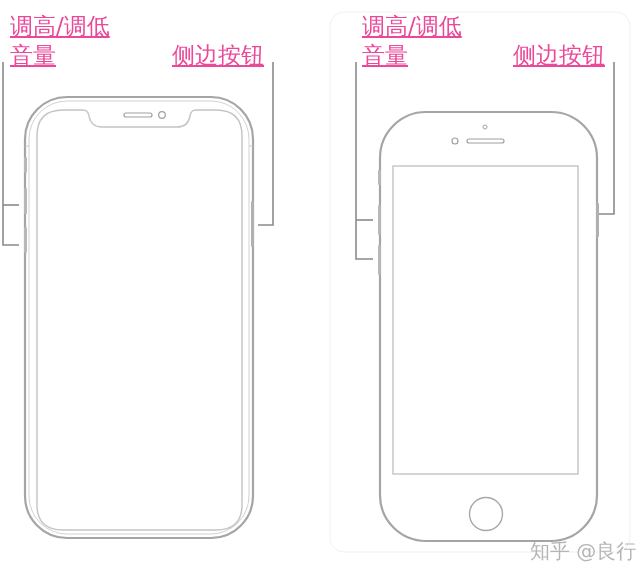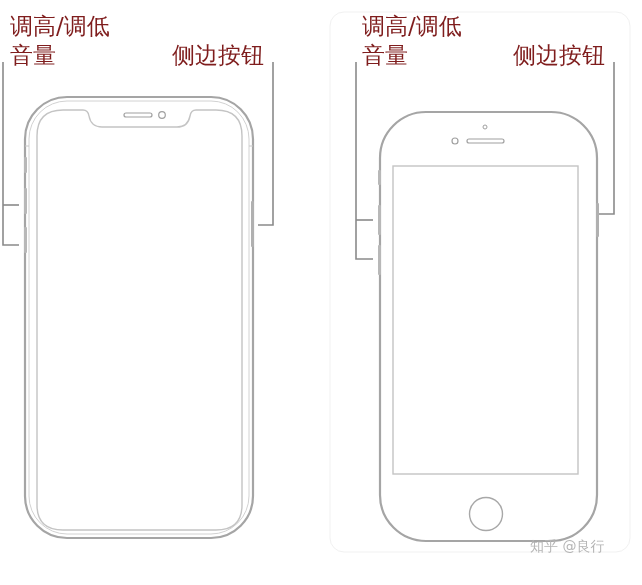--- a/index.html
+++ b/index.html
@@ -1,19 +1,19 @@
 <!DOCTYPE html>
 <html><head>
 <meta charset="utf-8">
 <style>
   html, body { margin: 0; padding: 0; background: #ffffff; }
   body { width: 642px; height: 585px; position: relative; overflow: hidden;
          font-family: "DejaVu Sans", "Liberation Sans", sans-serif; }
-  .label { position: absolute; font-size: 23px; color: #7f1d1d; line-height: 28px; white-space: nowrap; }
-  .watermark { position: absolute; font-size: 14px; color: #b5b5b5; white-space: nowrap; text-align: right; }
+  .label { position: absolute; font-size: 23px; color: #ec4899; line-height: 28px; white-space: nowrap; text-decoration: underline; }
+  .watermark { position: absolute; font-size: 20px; color: #b5b5b5; white-space: nowrap; text-align: right; }
   svg.diagram { position: absolute; left: 0; top: 0; }
 </style>
 </head>
 <body>
 
 <svg class="diagram" width="642" height="585" viewBox="0 0 642 585" xmlns="http://www.w3.org/2000/svg">
 
   <rect x="330" y="12" width="300" height="540" rx="14" fill="none" stroke="#f1f1f1" stroke-width="1"></rect>
 
   <g>

